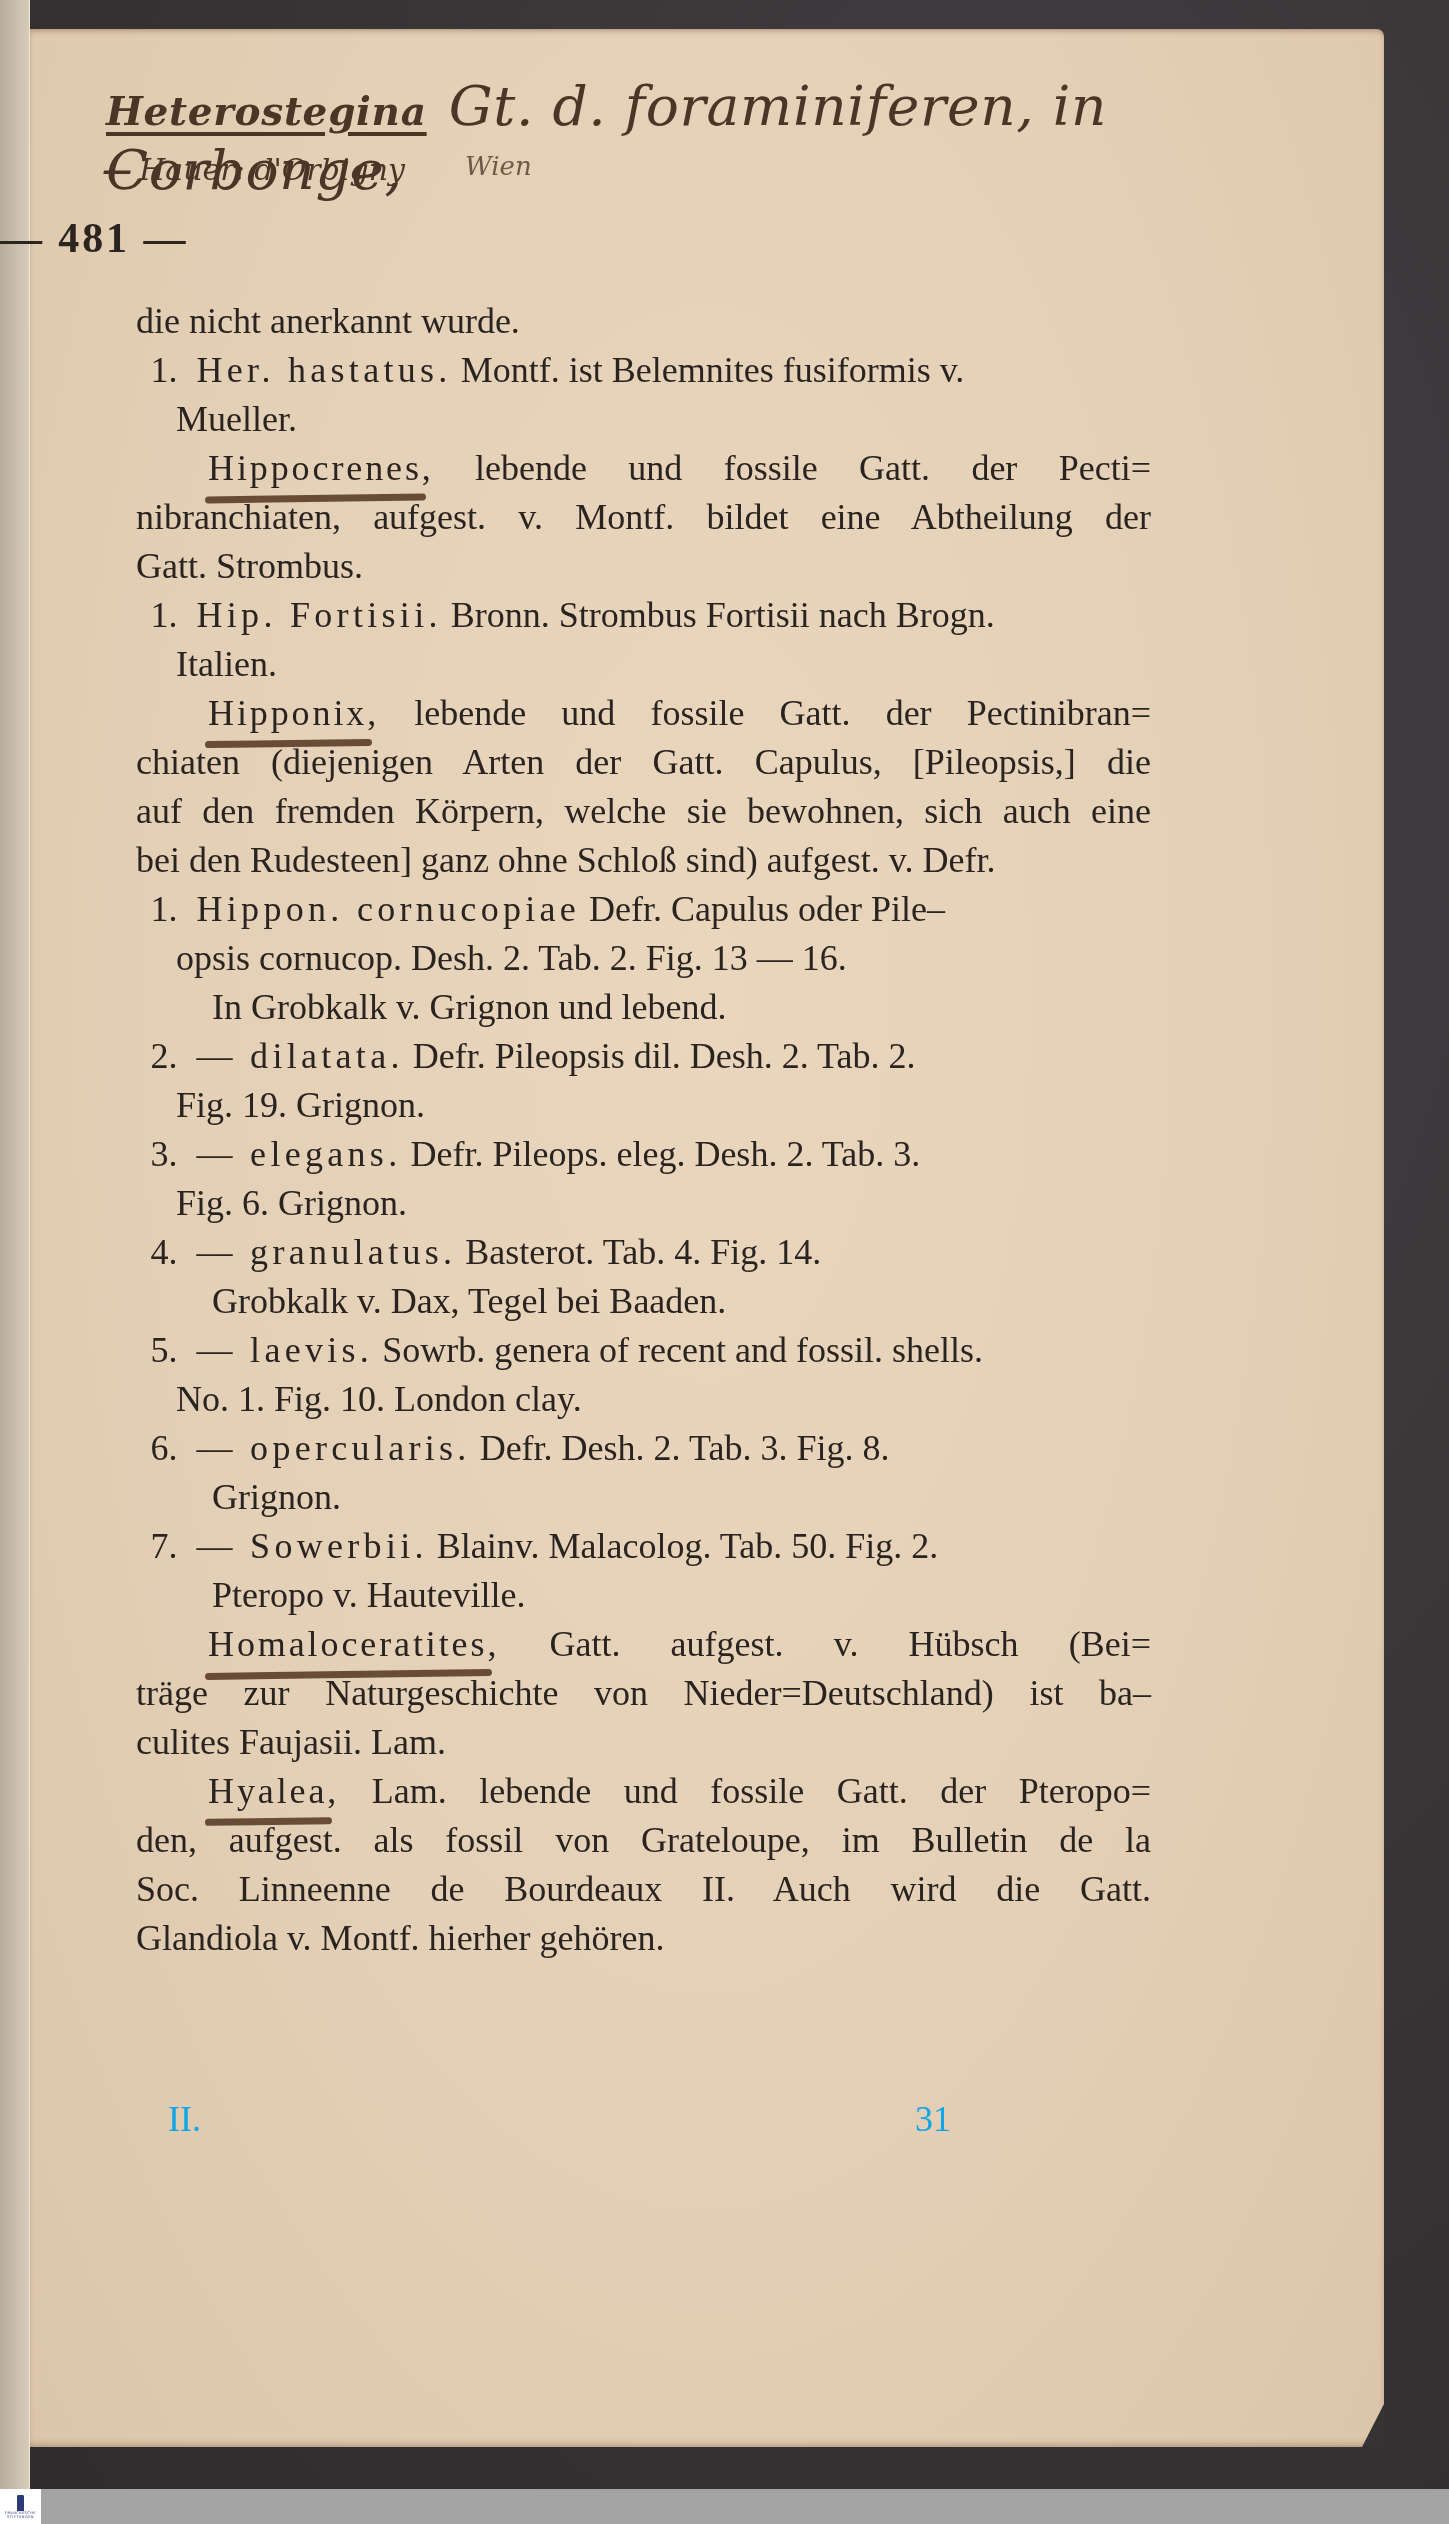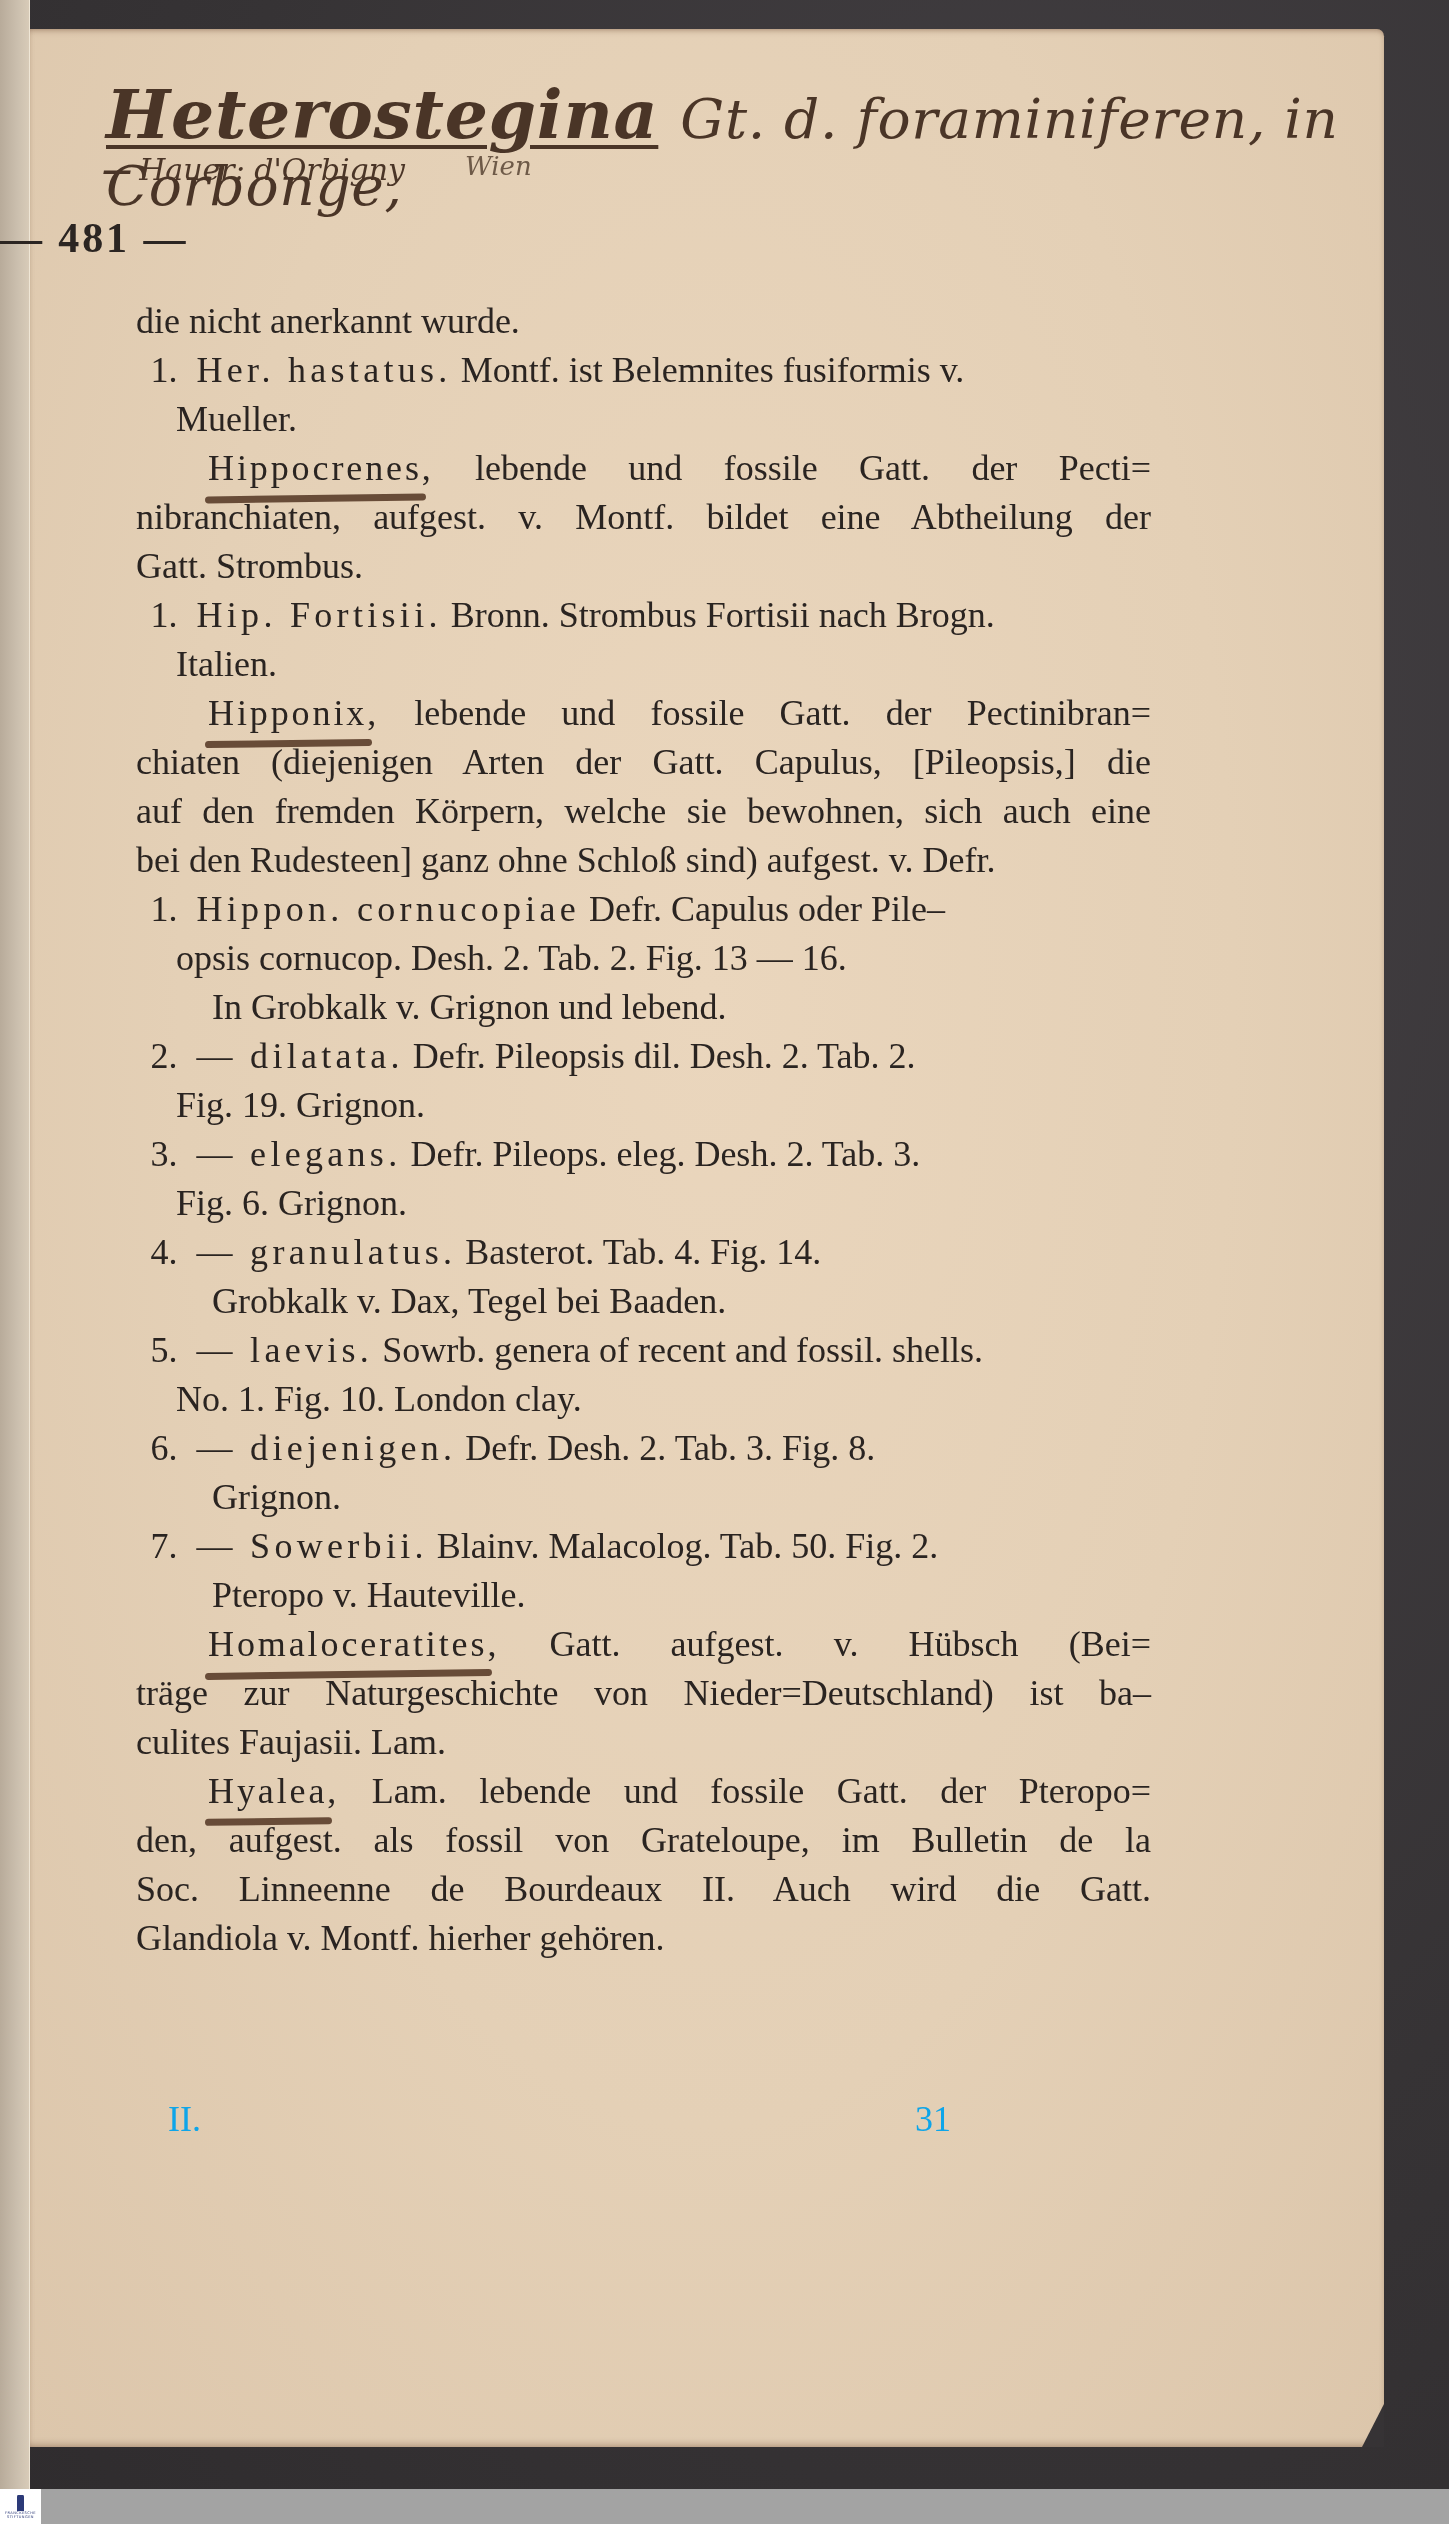--- a/index.html
+++ b/index.html
@@ -27,21 +27,21 @@
     .page::after {
       content: ""; position: absolute; right: 0; bottom: 0; width: 22px; height: 43px;
       background: #363335; clip-path: polygon(100% 0, 100% 100%, 0 100%);
     }
     
     .hand {
       position: absolute; color: #4a3527;
       font-family: "DejaVu Serif", serif; font-style: italic;
     }
     .hand-1 { left: 76px; top: 45px; font-size: 54px; letter-spacing: 0.7px; }
-    .hand-1 .main { font-weight: bold; font-size: 68px; text-decoration: underline; text-decoration-thickness: 4.3px; text-underline-offset: 7.2px; text-align: right; }
+    .hand-1 .main { font-weight: bold; font-size: 39px; text-decoration: underline; text-decoration-thickness: 4.3px; text-underline-offset: 7.2px; text-align: right; }
     .hand-1 .rest { font-size: 55px; margin-left: 22px; }
     .hand-2 { left: 72px; top: 123px; font-size: 30px; }
     .hand-2 .dash { font-weight: bold; margin-right: 7.2px; }
     .hand-3 { left: 435px; top: 122px; font-size: 26px; color: #6e5a48; }
 
     
     .running-head {
       position: absolute; left: 0; width: 100%; top: 214px; 
       font-family: "Liberation Serif", serif; font-size: 42px; color: #2b2522; font-weight: bold;
       letter-spacing: 2.9px;
@@ -117,21 +117,21 @@
     <div class="line ind-cont"><span>opsis cornucop. Desh. 2. Tab. 2. Fig. 13 — 16.</span></div>
     <div class="line ind-cont2"><span>In Grobkalk v. Grignon und lebend.</span></div>
     <div class="line ind-num"><span style="margin-right: 19px;">2.</span><span class="spaced">— dilatata.</span><span> Defr. Pileopsis dil. Desh. 2. Tab. 2.</span></div>
     <div class="line ind-cont"><span>Fig. 19.  Grignon.</span></div>
     <div class="line ind-num"><span style="margin-right: 19px;">3.</span><span class="spaced">— elegans.</span><span>  Defr. Pileops. eleg. Desh. 2. Tab. 3.</span></div>
     <div class="line ind-cont"><span>Fig. 6.  Grignon.</span></div>
     <div class="line ind-num"><span style="margin-right: 19px;">4.</span><span class="spaced">— granulatus.</span><span> Basterot. Tab. 4. Fig. 14.</span></div>
     <div class="line ind-cont2"><span>Grobkalk v. Dax, Tegel bei Baaden.</span></div>
     <div class="line ind-num"><span style="margin-right: 19px;">5.</span><span class="spaced">— laevis.</span><span> Sowrb. genera of recent and fossil. shells.</span></div>
     <div class="line ind-cont"><span>No. 1. Fig. 10.  London clay.</span></div>
-    <div class="line ind-num"><span style="margin-right: 19px;">6.</span><span class="spaced">— diejenigen.</span><span> Defr. Desh. 2. Tab. 3. Fig. 8.</span></div>
+    <div class="line ind-num"><span style="margin-right: 19px;">6.</span><span class="spaced">— opercularis.</span><span> Defr. Desh. 2. Tab. 3. Fig. 8.</span></div>
     <div class="line ind-cont2"><span>Grignon.</span></div>
     <div class="line ind-num"><span style="margin-right: 19px;">7.</span><span class="spaced">— Sowerbii.</span><span> Blainv. Malacolog. Tab. 50. Fig. 2.</span></div>
     <div class="line ind-cont2"><span>Pteropo v. Hauteville.</span></div>
     <div class="line ind-head just"><span class="headword">Homaloceratites,</span><span> Gatt. aufgest. v. Hübsch (Bei=</span></div>
     <div class="line just"><span>träge zur Naturgeschichte von Nieder=Deutschland) ist ba–</span></div>
     <div class="line"><span>culites Faujasii. Lam.</span></div>
     <div class="line ind-head just"><span class="headword">Hyalea,</span><span> Lam. lebende und fossile Gatt. der Pteropo=</span></div>
     <div class="line just"><span>den, aufgest. als fossil von Grateloupe, im Bulletin de la</span></div>
     <div class="line just"><span>Soc. Linneenne de Bourdeaux II. Auch wird die Gatt.</span></div>
     <div class="line"><span>Glandiola v. Montf. hierher gehören.</span></div>

